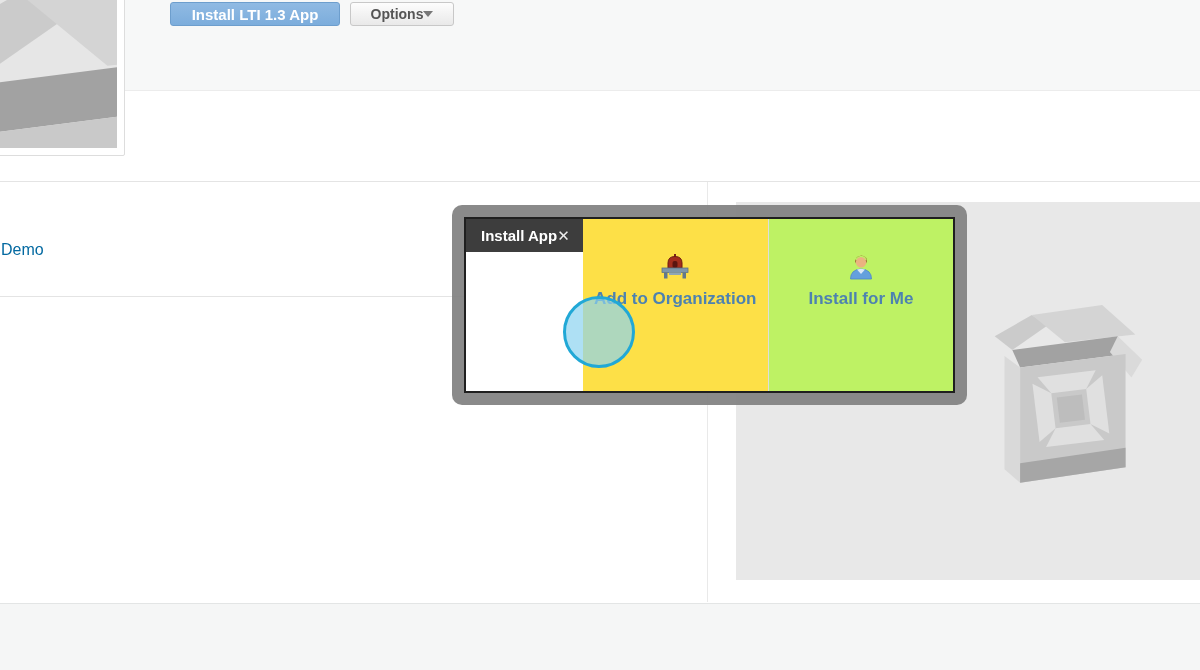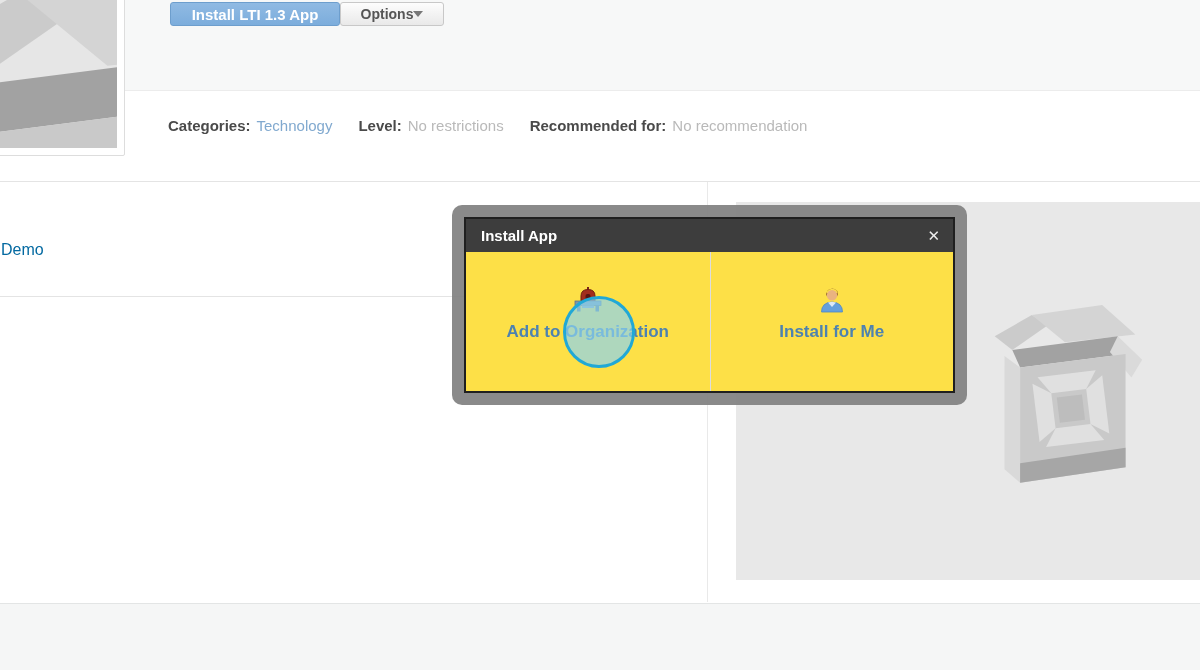--- a/index.html
+++ b/index.html
@@ -11,21 +11,21 @@
   .top-band { position:absolute; left:0; top:0; width:1200px; height:91px; background:#f7f8f8; border-bottom:1px solid #ececec; }
 
   
   .thumb-card { position:absolute; left:-42px; top:-40px; width:167px; height:196px; background:#fff; border:1px solid #ddd; border-radius:2px; padding:8px; }
   .thumb-img { position:relative; width:150px; height:179px; background:#e6e6e6; overflow:hidden; }
   .thumb-img svg { position:absolute; left:-78px; top:-28px; width:442px; height:520px; }
 
   
   .btn { position:absolute; top:2px; height:24px; border-radius:3px; font-weight:bold; display:flex; align-items:center; justify-content:center; cursor:pointer; }
   .btn-install { left:170px; width:170px; font-size:15px; color:#fff; background:linear-gradient(#90bae3,#7caddc); border:1px solid #6d9ecd; }
-  .btn-options { left:340px; width:104px; font-size:14px; color:#555; background:linear-gradient(#fdfdfd,#e9e9e9); border:1px solid #c8c8c8; }
+  .btn-options { left:350px; width:104px; font-size:14px; color:#555; background:linear-gradient(#fdfdfd,#e9e9e9); border:1px solid #c8c8c8; }
   .caret { display:inline-block; width:0; height:0; border-left:5px solid transparent; border-right:5px solid transparent; border-top:6px solid #777; }
 
   
   .meta-line { position:absolute; left:168px; top:117px; font-size:15px; display:flex; gap:26px; white-space:nowrap; }
   .meta-item { display:flex; gap:6px; }
   .meta-label { font-weight:bold; color:#4a4a4a; }
   .meta-value { color:#b9b9b9; }
   .meta-link { color:#81a9cf; cursor:pointer; }
 
   
@@ -36,28 +36,28 @@
 
   
   .preview-panel { position:absolute; left:736px; top:202px; width:464px; height:378px; background:#e8e8e8; }
   .preview-panel svg.big-box { position:absolute; left:247px; top:93px; width:166px; height:196px; }
 
   
   .footer { position:absolute; left:0; top:603px; width:1200px; height:67px; background:#f5f6f6; border-top:1px solid #e3e5e5; }
 
   
   .modal-frame { position:absolute; left:452px; top:205px; width:515px; height:200px; background:rgba(128,128,128,0.92); border-radius:10px; }
-  .modal-inner { position:absolute; left:12px; top:12px; width:491px; height:176px; background:#fff; border:2px solid #1f1f1f; display:flex; flex-direction:column; }
+  .modal-inner { position:absolute; left:12px; top:12px; width:491px; height:176px; background:#fff; border:2px solid #1f1f1f; display:flex; }
   .modal-header { height:33px; background:#3d3d3d; display:flex; align-items:center; justify-content:space-between; padding:0 13px 0 15px; flex:none; }
   .modal-title { color:#fff; font-weight:bold; font-size:15px; }
   .modal-close { color:#ededed; font-weight:bold; font-size:15px; cursor:pointer; line-height:1; }
   .modal-body { flex:1; display:flex; }
   .choice { width:50%; display:flex; flex-direction:column; align-items:center; padding-top:33px; cursor:pointer; }
   .choice-left { background:#fde047; }
-  .choice-right { background:#fde047; border-left:1px solid #ddd; }
+  .choice-right { background:#bef264; border-left:1px solid #ddd; }
   .choice-icon { height:28px; display:flex; align-items:flex-end; }
   .choice-label { margin-top:9px; font-size:17px; font-weight:bold; color:#4d82b0; }
 
   
   .click-indicator { position:absolute; left:563px; top:296px; width:72px; height:72px; border-radius:50%; background:rgba(139,211,240,0.70); border:3px solid #21a8d6; z-index:20; pointer-events:none; }
 </style>
 </head>
 <body>
 
 <div class="stage">
@@ -79,34 +79,20 @@
   </div>
 
   <div class="btn btn-install">
     <span>Install LTI 1.3 App</span>
   </div>
   <div class="btn btn-options">
     <span>Options</span>
     <span class="caret"></span>
   </div>
 
-  <div class="meta-line">
-    <div class="meta-item">
-      <span class="meta-label">Categories:</span>
-      <span class="meta-value meta-link">Technology</span>
-    </div>
-    <div class="meta-item">
-      <span class="meta-label">Level:</span>
-      <span class="meta-value">No restrictions</span>
-    </div>
-    <div class="meta-item">
-      <span class="meta-label">Recommended for:</span>
-      <span class="meta-value">No recommendation</span>
-    </div>
-  </div>
 
   <div class="h-divider"></div>
 
   <div class="demo-row">
     <span class="demo-label">Demo</span>
   </div>
 
   <div class="v-divider"></div>
 
   <div class="preview-panel">

